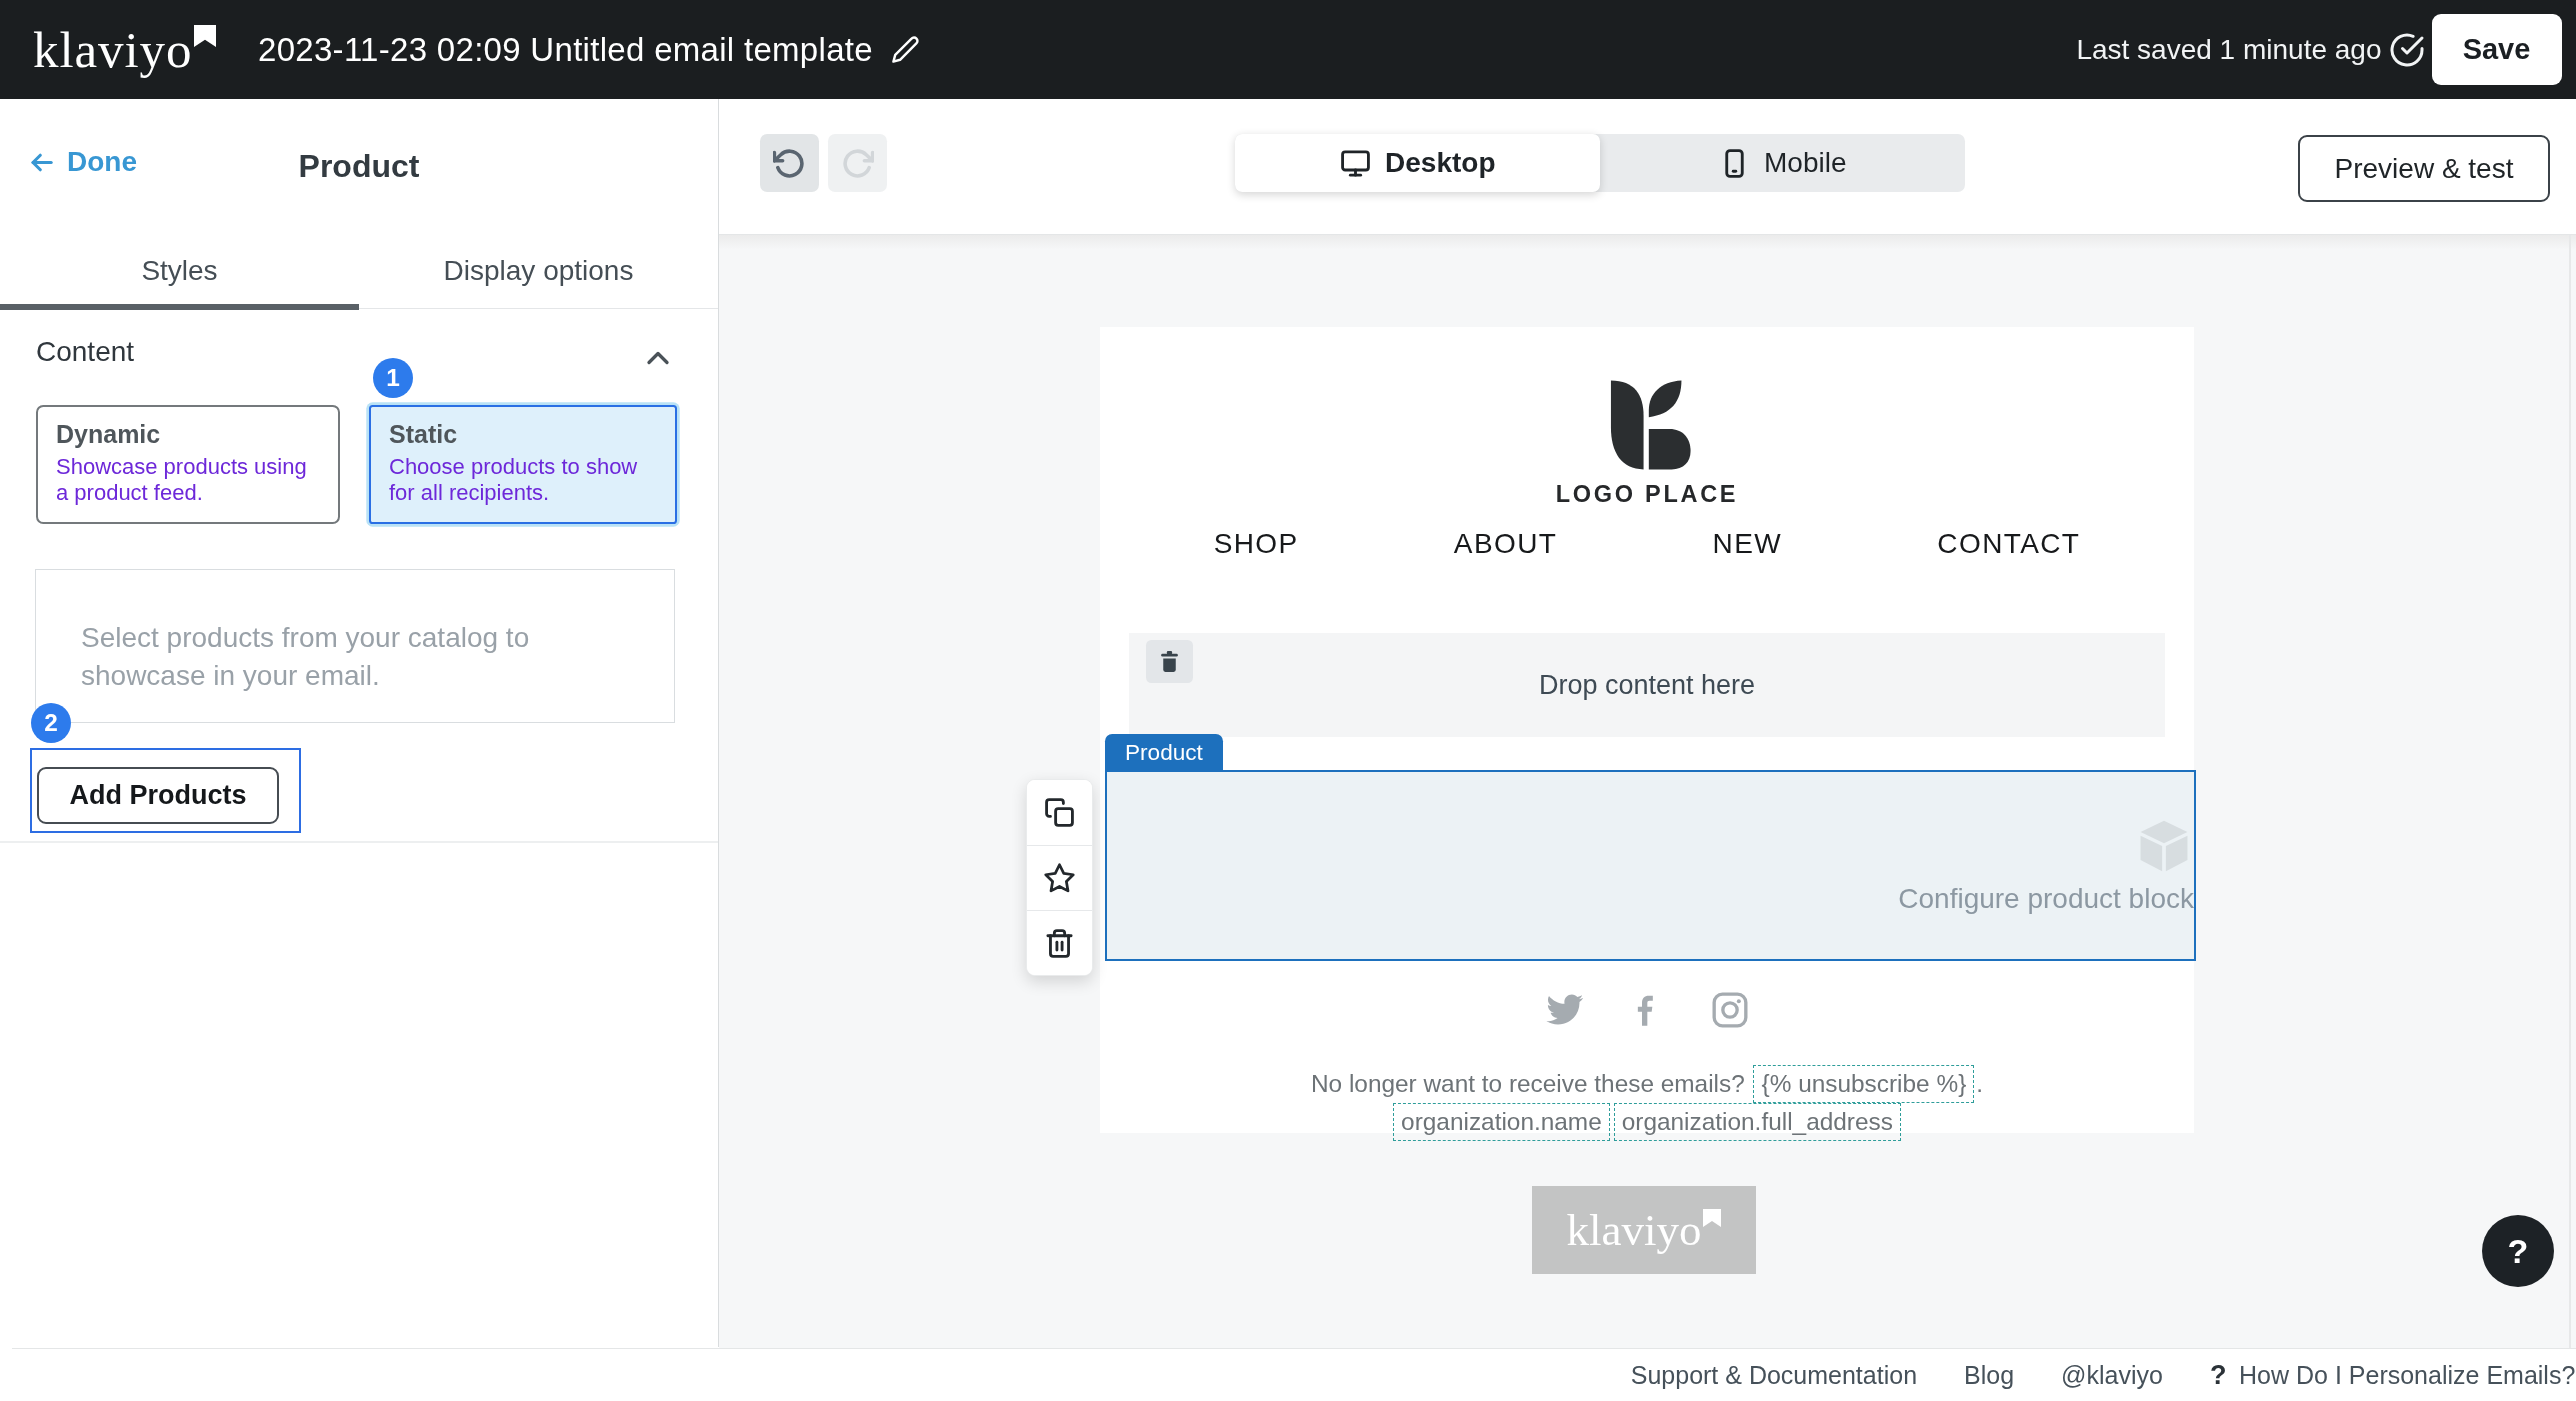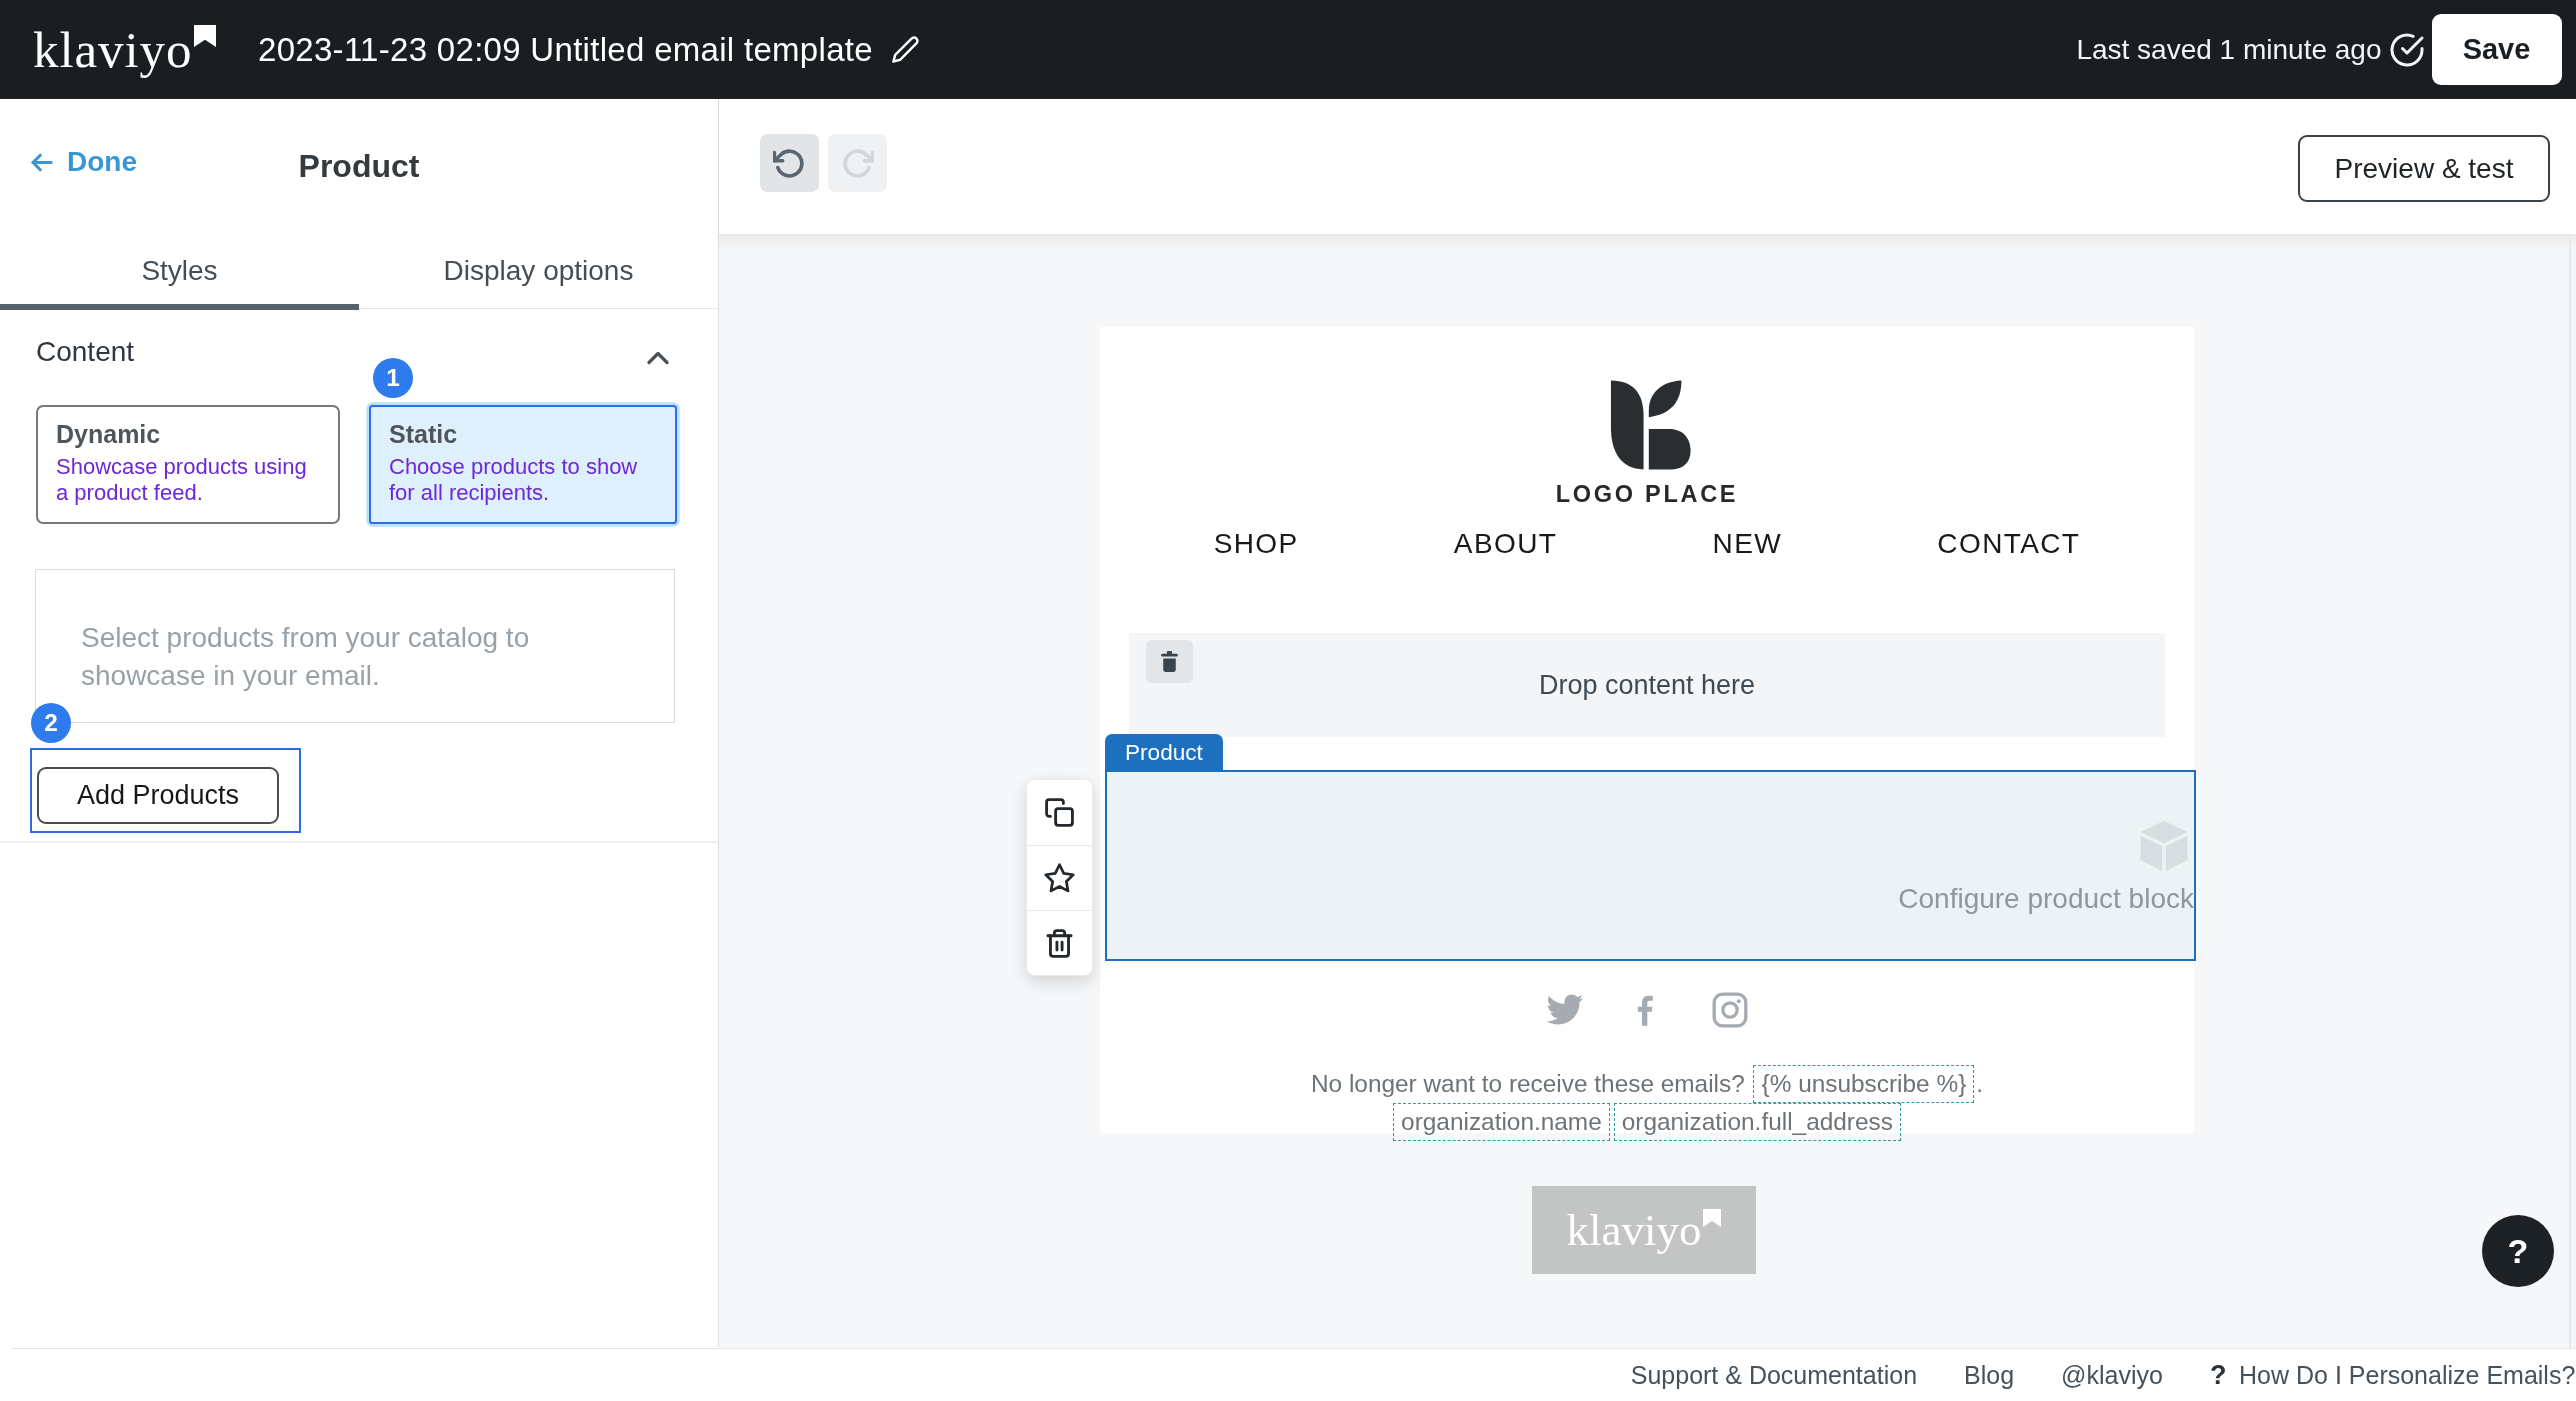--- a/index.html
+++ b/index.html
@@ -48,21 +48,21 @@
     color:#fff; font-size:24.4px; font-weight:700; display:flex; align-items:center; justify-content:center; z-index:5; }
   .badge-1 { left:373px; top:259px; }
   .badge-2 { left:31px; top:604px; }
 
   .select-box { position:absolute; left:35px; top:470px; width:640px; height:154px;
     border:1.8px solid #d9dde0; background:#fff; padding:49px 45px 0 45px; }
   .select-box p { font-size:28px; line-height:38px; color:#99a1a8; }
 
   .anno-rect { position:absolute; left:30px; top:649px; width:271px; height:85px; border:2.7px solid #2d6de3; }
   .add-products-btn { position:absolute; left:37px; top:668px; width:242px; height:57px; background:#fff;
-    border:2.7px solid #464c52; border-radius:9px; font-family:inherit; font-size:27px; font-weight:400;
+    border:2.7px solid #464c52; border-radius:9px; font-family:inherit; font-size:27px; font-weight:700;
     color:#15181b; cursor:pointer; }
   .side-divider { position:absolute; left:0; top:742px; width:100%; height:1.8px; background:#edeff0; }
 
   
   .canvas { position:absolute; left:719px; top:99px; width:1857px; height:1248px; }
   .canvas-toolbar { position:relative; width:100%; height:136px; background:#ffffff; border-bottom:1.8px solid #e4e6e7; }
   .icon-btn { position:absolute; top:35px; width:59px; height:58px; border:none; border-radius:7.2px;
     display:flex; align-items:center; justify-content:center; cursor:pointer; }
   .undo-btn { left:41px; background:#e2e5e7; }
   .redo-btn { left:109px; background:#eff1f2; }
@@ -206,20 +206,37 @@
           <path d="M3.51 15a9 9 0 1 0 2.13-9.36L1 10"></path>
         </svg>
     </button>
     <button class="icon-btn redo-btn">
       <svg width="33" height="33" viewBox="0 0 24 24" fill="none" stroke="#d2d6d9" stroke-width="2.6" stroke-linecap="round" stroke-linejoin="round">
           <polyline points="23 4 23 10 17 10"></polyline>
           <path d="M20.49 15a9 9 0 1 1-2.12-9.36L23 10"></path>
         </svg>
     </button>
 
+    <div class="device-toggle">
+      <div class="device-seg active">
+        <svg width="31" height="31" viewBox="0 0 24 24" fill="none" stroke="#1f2428" stroke-width="2.2" stroke-linecap="round" stroke-linejoin="round">
+            <rect x="2" y="3" width="20" height="14" rx="2"></rect>
+            <line x1="8" y1="21" x2="16" y2="21"></line>
+            <line x1="12" y1="17" x2="12" y2="21"></line>
+          </svg>
+        <span>Desktop</span>
+      </div>
+      <div class="device-seg">
+        <svg width="31" height="31" viewBox="0 0 24 24" fill="none" stroke="#1f2428" stroke-width="2.2" stroke-linecap="round" stroke-linejoin="round">
+            <rect x="6" y="2" width="12" height="20" rx="2.5"></rect>
+            <line x1="11" y1="18" x2="13" y2="18"></line>
+          </svg>
+        <span>Mobile</span>
+      </div>
+    </div>
 
     <button class="preview-btn">Preview &amp; test</button>
   </div>
 
   <div class="canvas-body">
     <div class="gutter-line"></div>
 
     <section class="email">
       <div class="logo-block">
         <svg width="119" height="94" viewBox="0 0 144 144" fill="#2b2e30">

